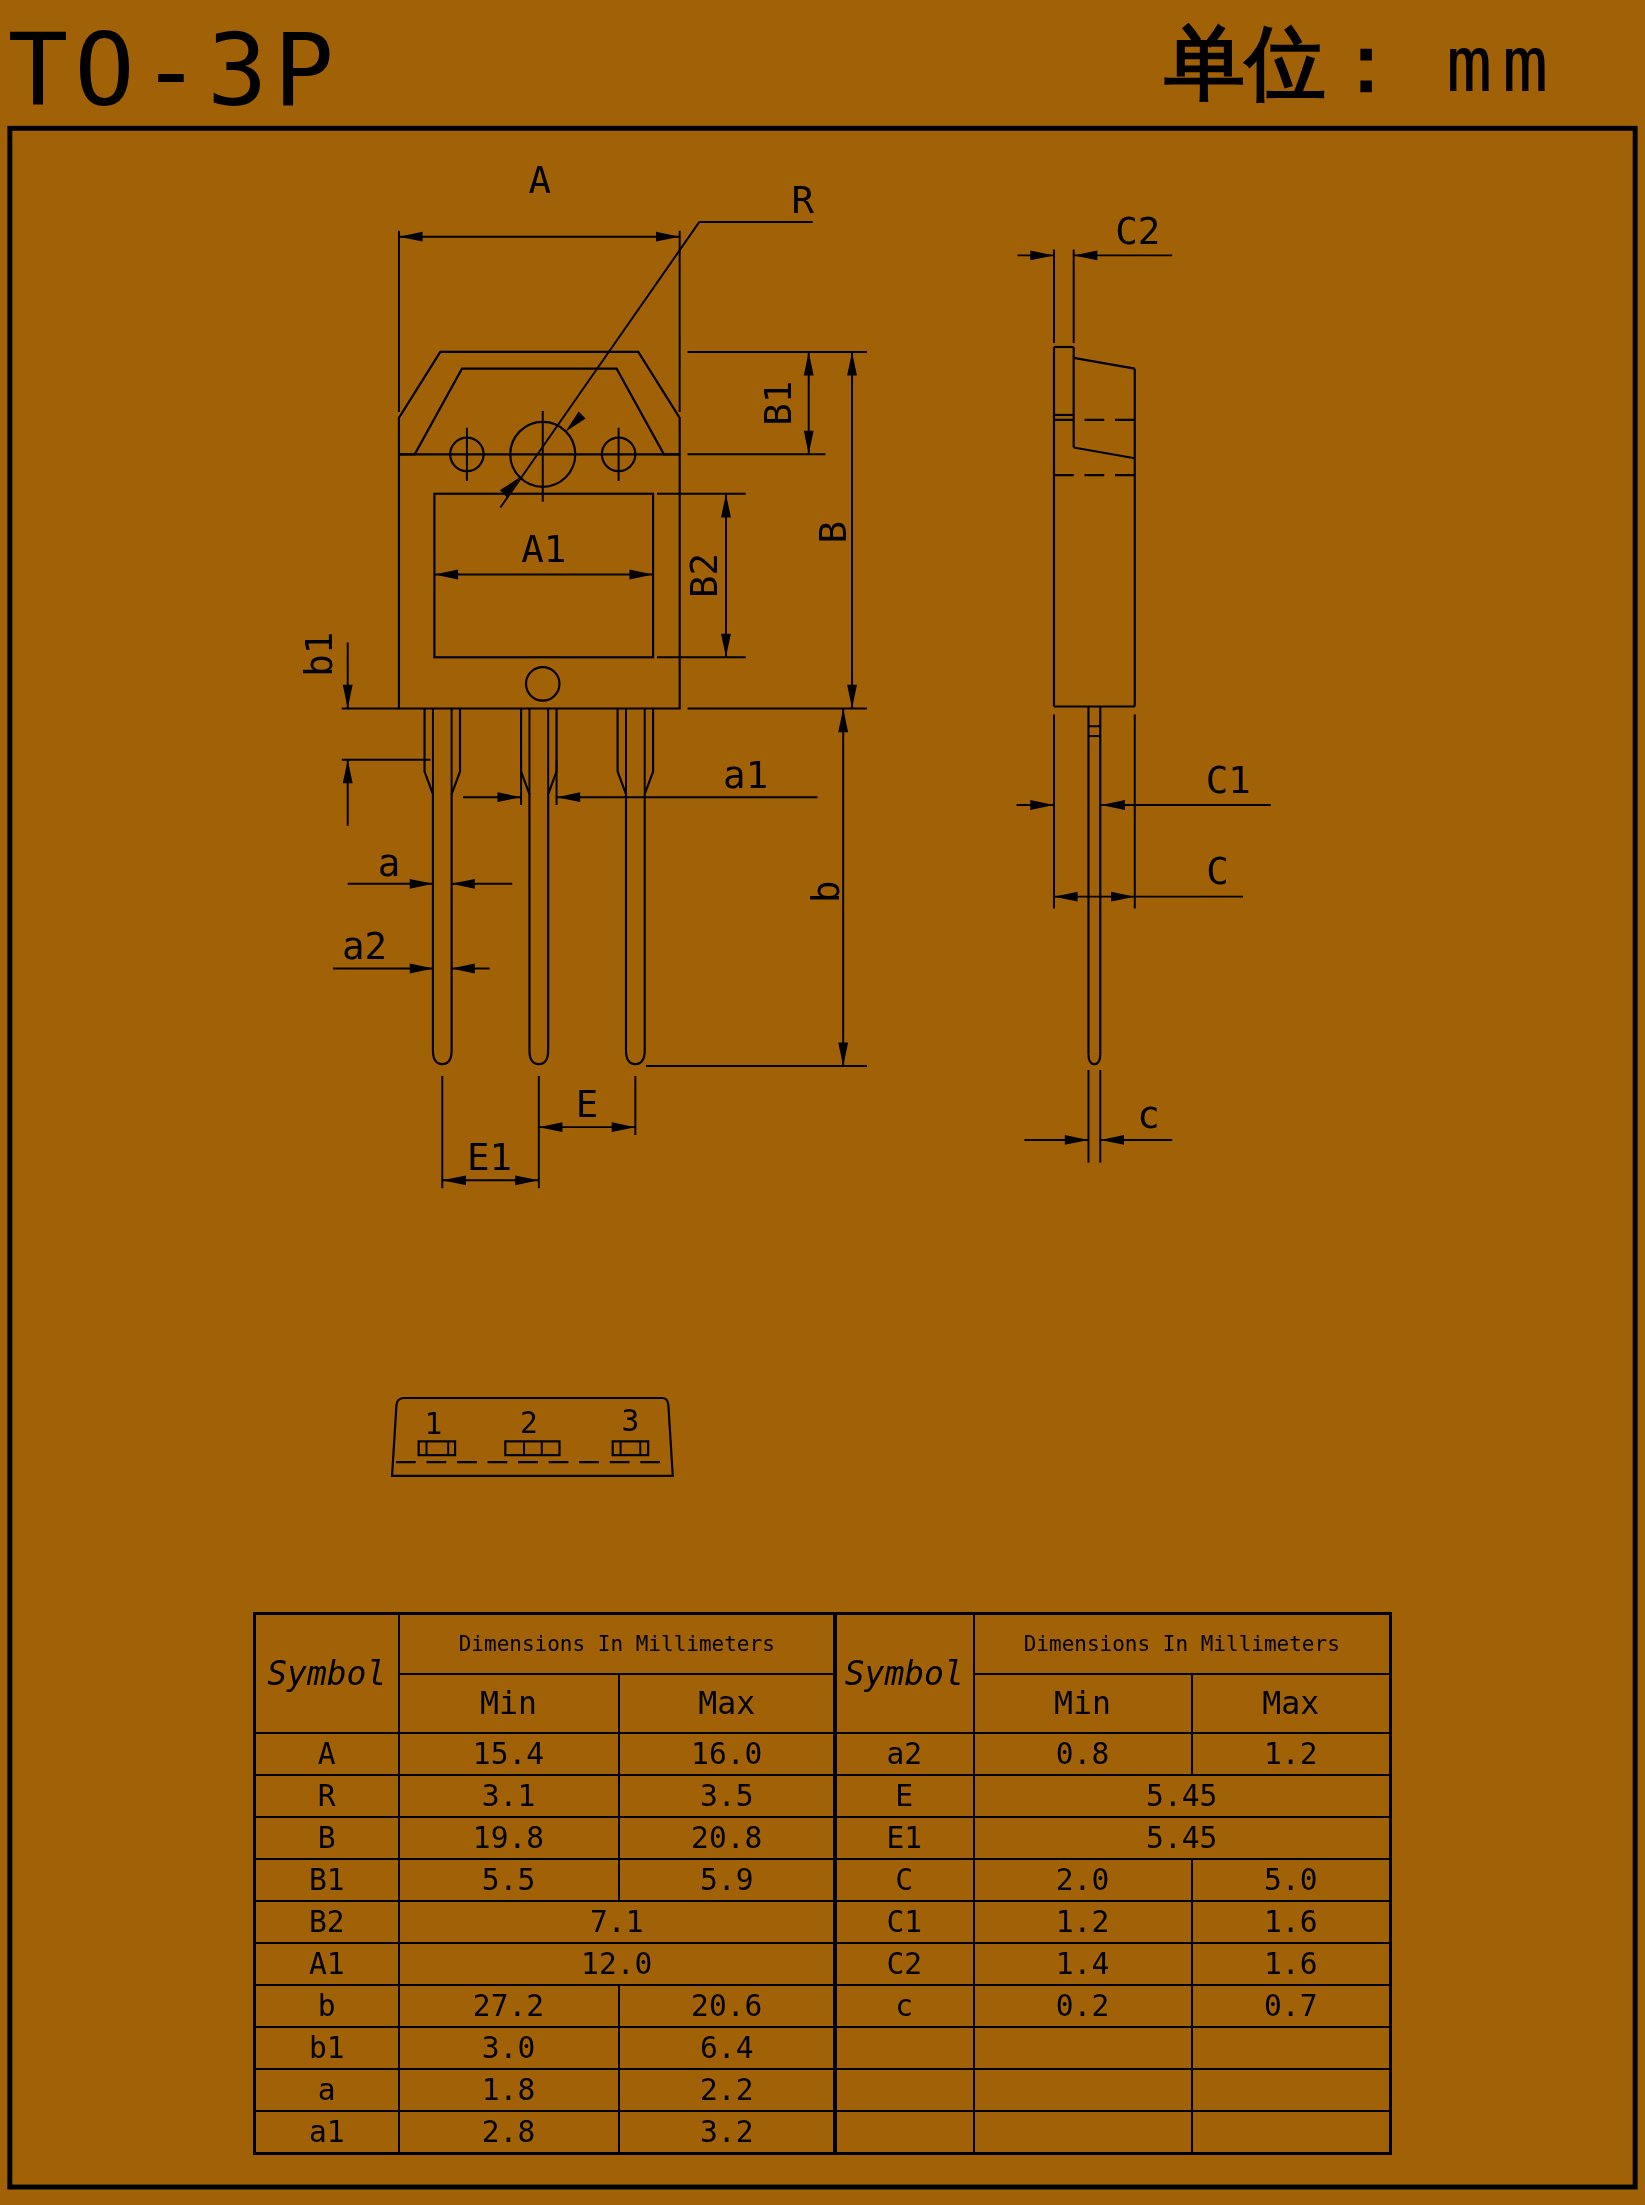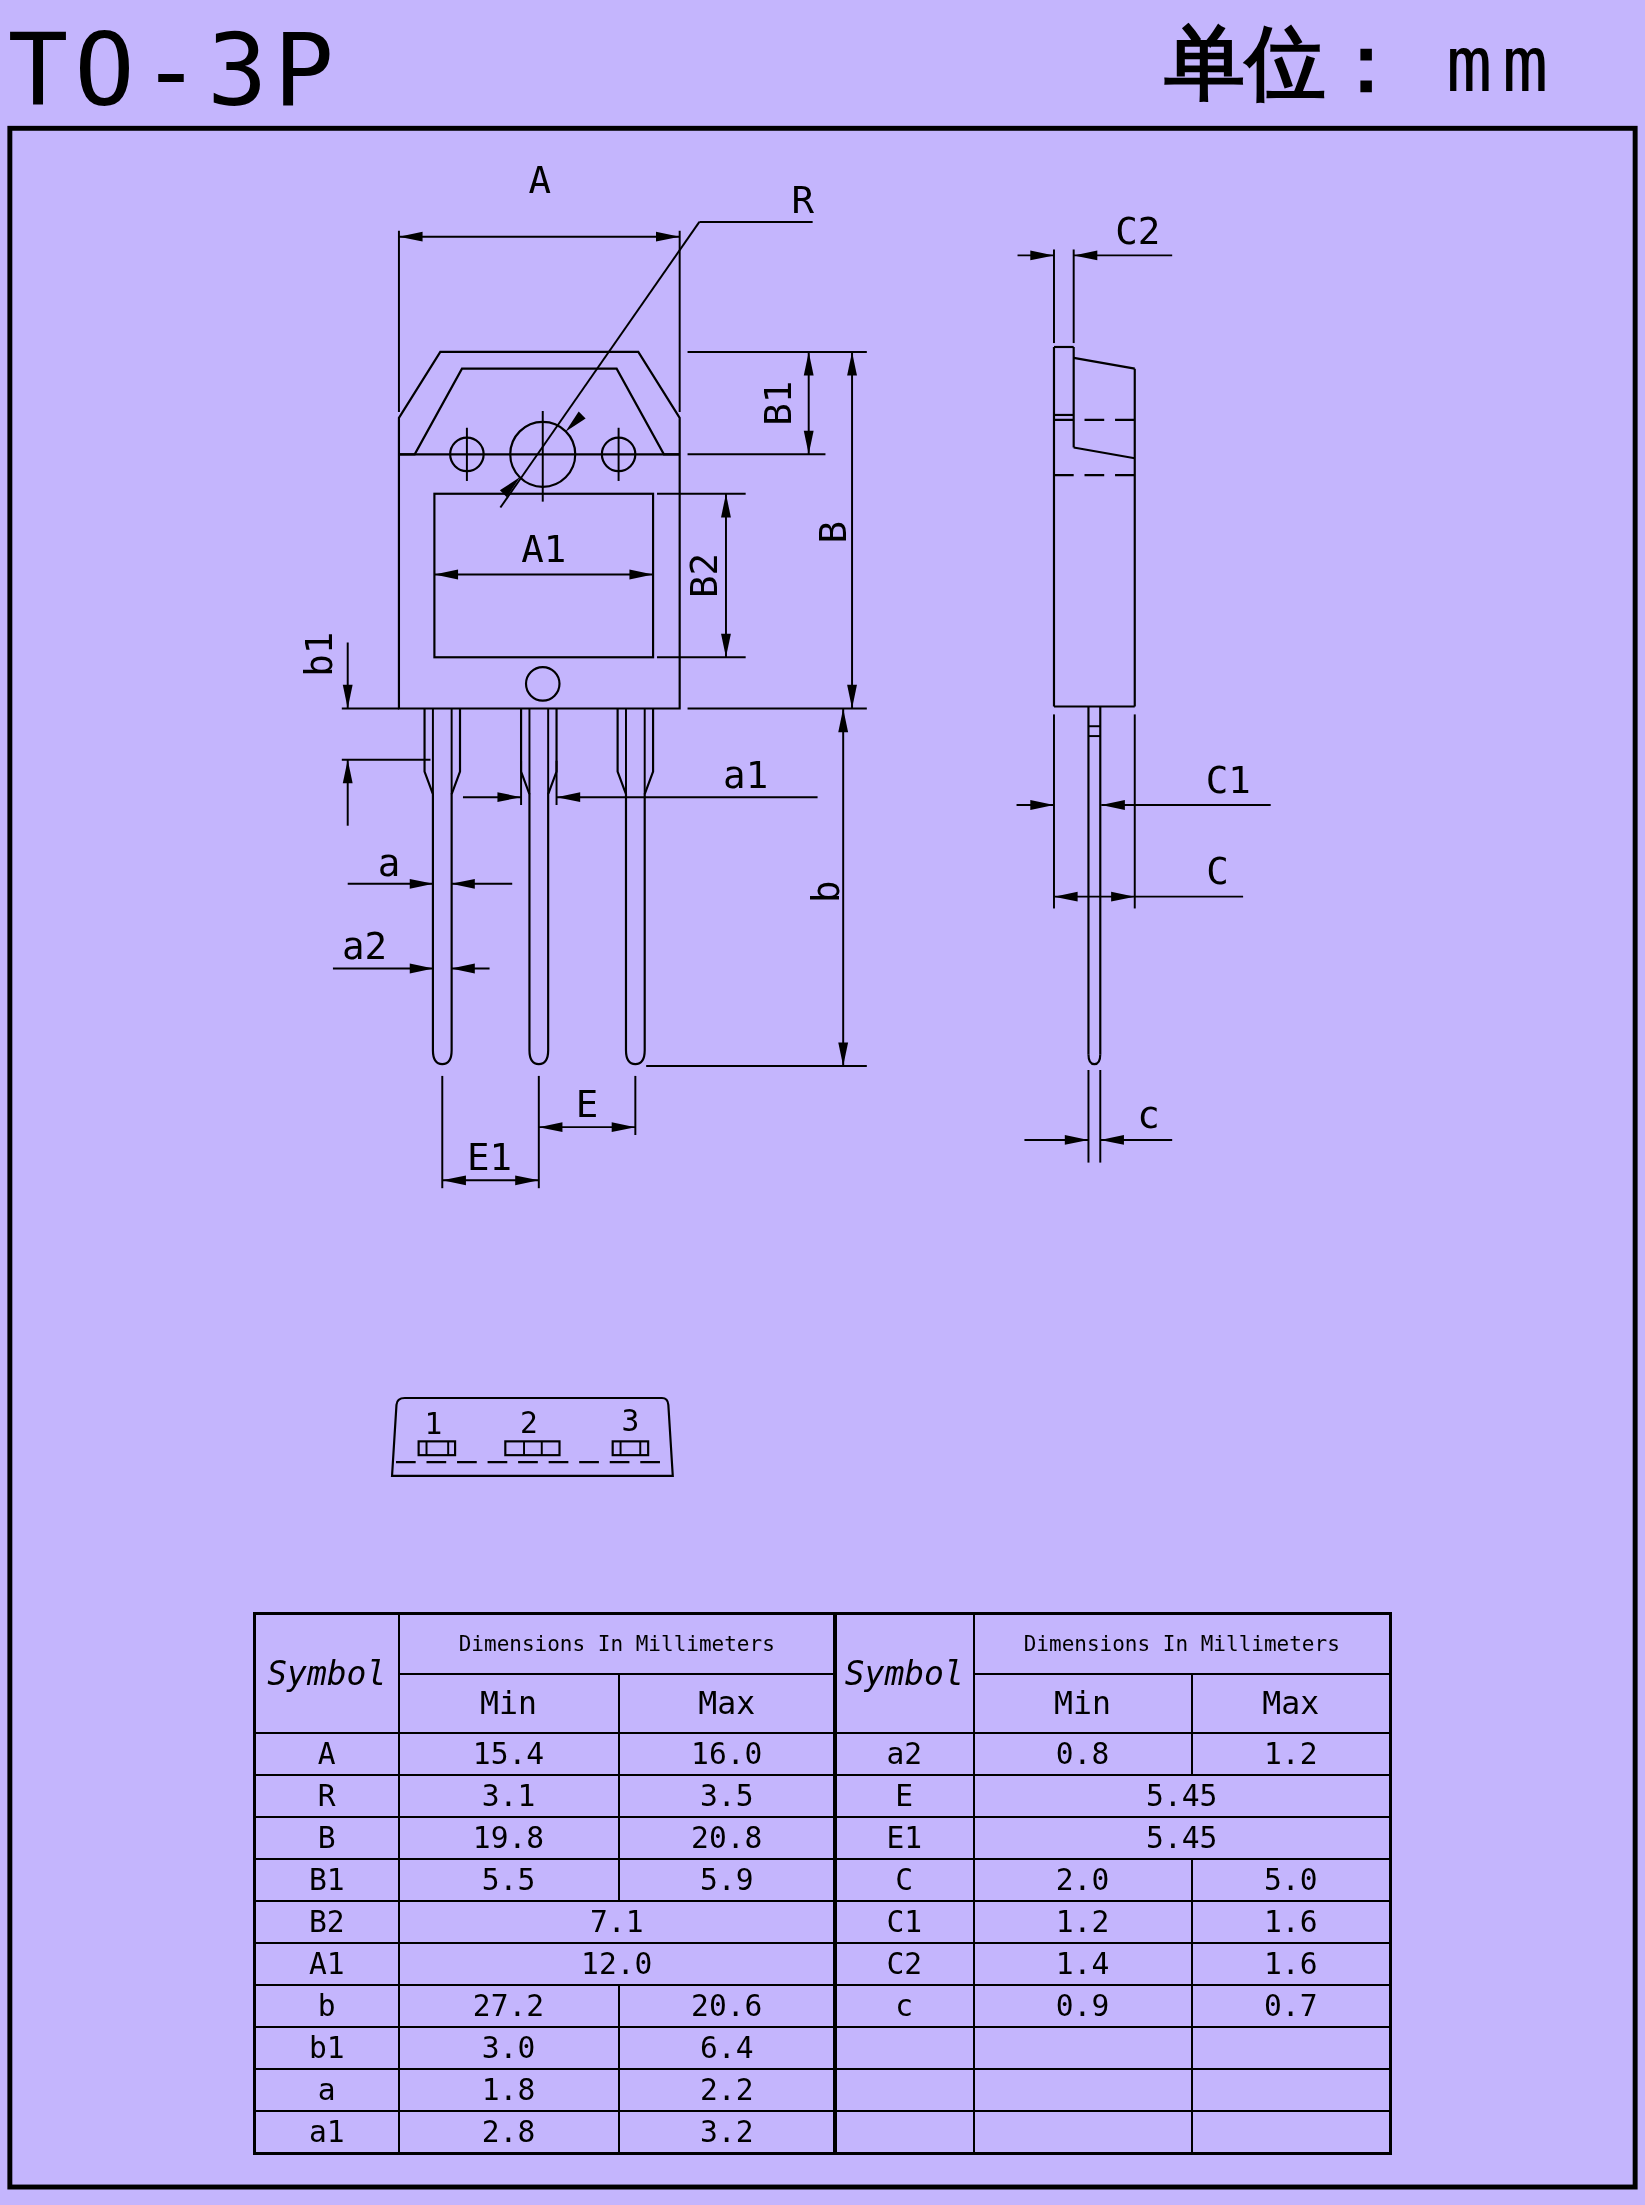--- a/index.html
+++ b/index.html
@@ -1,16 +1,16 @@
 <!DOCTYPE html>
 <html><head>
 <meta charset="utf-8">
 <style>
   html,body{margin:0;padding:0;background:#888;}
-  .page{position:relative;width:1645px;height:2206px;background:#c4b5fd;overflow:hidden;
+  .page{position:relative;width:1645px;height:2206px;background:#a16207;overflow:hidden;
         font-family:"DejaVu Sans Mono", monospace;color:#000;}
   svg{position:absolute;left:0;top:0;}
   .ln{stroke:#000;stroke-width:2.2;fill:none;stroke-linecap:butt;}
   .thin{stroke:#000;stroke-width:2;fill:none;}
   .dash{stroke:#000;stroke-width:2.2;fill:none;stroke-dasharray:20 11;}
   .ar{fill:#000;stroke:none;}
   text.dim{font-family:"DejaVu Sans Mono", monospace;font-size:38px;fill:#000;text-anchor:middle;}
   text.pin{font-family:"DejaVu Sans Mono", monospace;font-size:30px;fill:#000;text-anchor:middle;}
   text.title{font-family:"DejaVu Sans Mono", monospace;font-size:102px;letter-spacing:6px;fill:#000;}
   text.unitcn{font-family:"DejaVu Serif", serif;font-weight:bold;font-size:82px;fill:#000;}
@@ -374,21 +374,21 @@
           <td>1.2</td>
           <td>1.6</td>
         </tr>
         <tr class="d">
           <td>C2</td>
           <td>1.4</td>
           <td>1.6</td>
         </tr>
         <tr class="d">
           <td>c</td>
-          <td>0.9</td>
+          <td>0.2</td>
           <td>0.7</td>
         </tr>
         <tr class="d">
           <td></td>
           <td></td>
           <td></td>
         </tr>
         <tr class="d">
           <td></td>
           <td></td>

